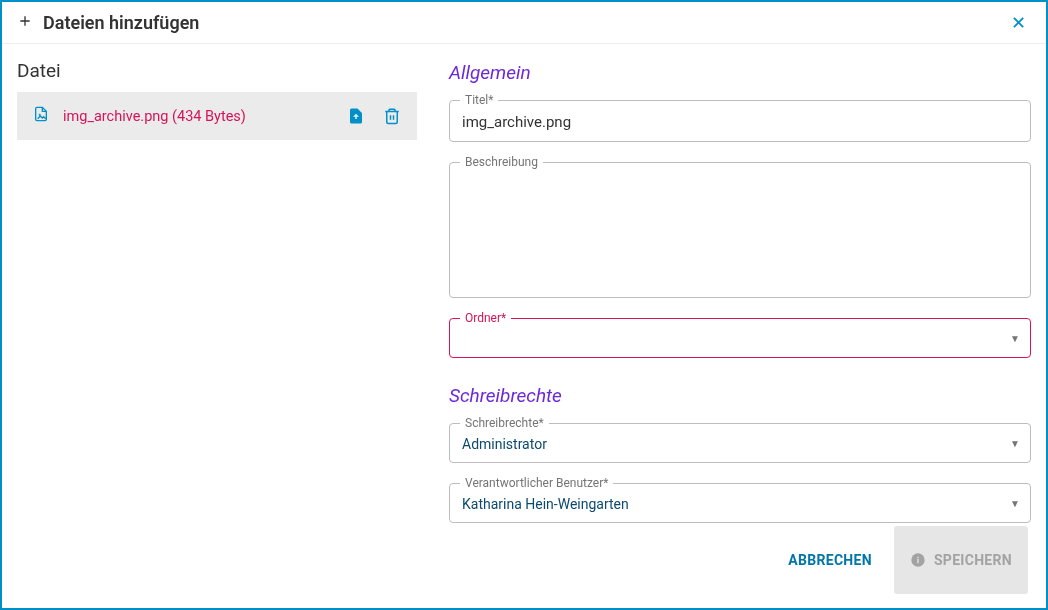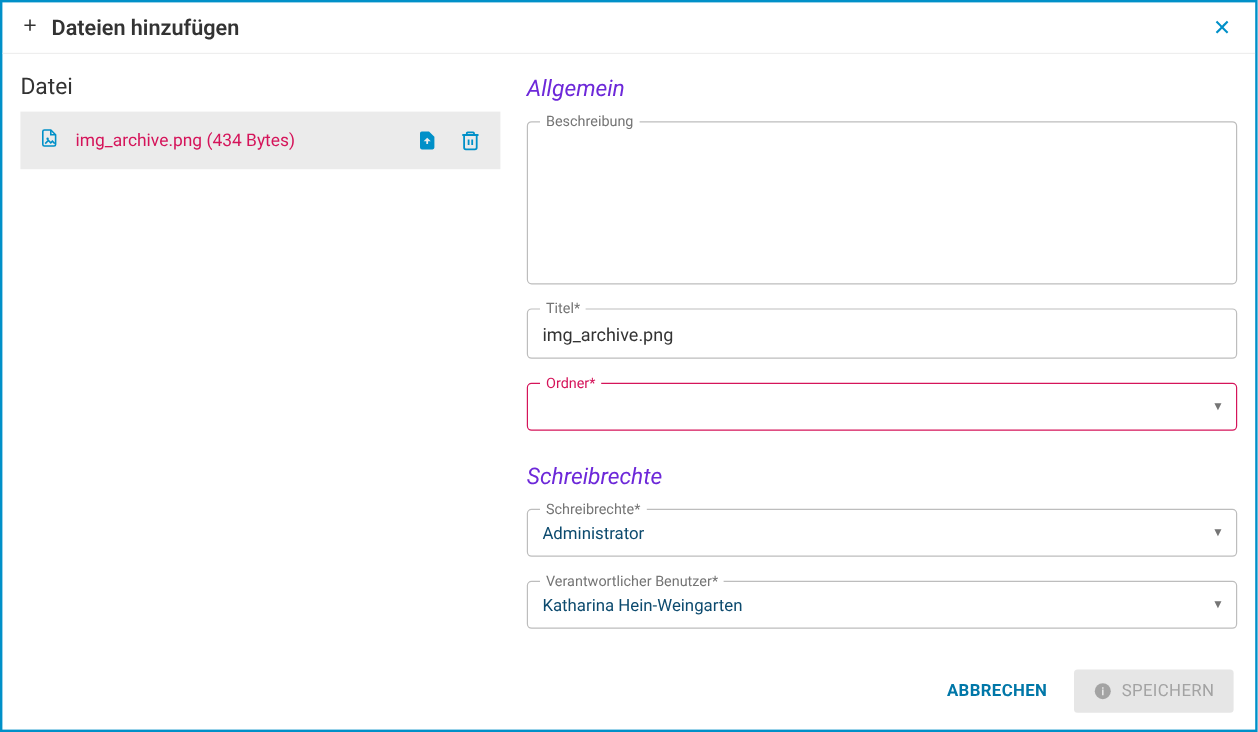--- a/index.html
+++ b/index.html
@@ -2,21 +2,21 @@
 <html><head>
   <meta charset="utf-8">
   <style>
     * { box-sizing: border-box; margin: 0; padding: 0; font-family: -apple-system, BlinkMacSystemFont, "Segoe UI", Roboto, Arial, sans-serif; }
     body { background: #fff; width: 1048px; height: 610px; border: 2px solid #0090c8; position: relative; }
     .header { padding: 10px 15px; display: flex; align-items: center; justify-content: space-between; border-bottom: 1px solid #eee; gap: 30px;}
     .header-left { display: flex; align-items: center; gap: 10px; }
     .header-title { font-size: 18px; font-weight: 600; color: #333; }
     .plus-icon svg { width: 16px; height: 16px; }
     .close-btn { color: #0090c8; font-size: 18px; cursor: pointer; padding: 0 5px; }
-    .content { display: flex; padding: 15px 15px 0 15px; gap: 22px; }
+    .content { display: flex; padding: 15px 15px 0 15px; gap: 32px; }
     .left-col { width: 400px; flex-shrink: 0; }
     .right-col { flex: 1; }
     .section-heading { font-size: 19px; font-weight: 400; color: #333; margin-bottom: 10px; }
     .file-row { background: #ebebeb; padding: 12px 16px; display: flex; align-items: center; gap: 14px; }
     .file-icon svg { width: 16px; height: 20px; color: #0090c8; }
     .file-name { color: #d5145a; font-size: 14.5px; flex: 1; }
     .file-action svg { width: 18px; height: 18px; color: #0090c8; cursor: pointer; }
     .file-action { display:flex; align-items:center; }
     .file-actions { display:flex; gap: 18px; }
     .dropzone { margin-top: 55px; border: 1.5px dashed #0090c8; height: 325px; display: flex; flex-direction: column; align-items: center; justify-content: center; gap: 8px; }
@@ -27,21 +27,21 @@
     .field-group.error { border-color: #d5145a; }
     .field-label { position: absolute; top: -8px; left: 10px; background: #fff; padding: 0 5px; font-size: 12px; color: #757575; }
     .field-label.error { color: #d5145a; }
     .field-input { width: 100%; border: none; outline: none; padding: 12px 12px 10px 12px; font-size: 15px; color: #333; background: transparent; border-radius:4px;}
     .field-textarea { width: 100%; border: none; outline: none; padding: 16px 12px 10px 12px; font-size: 15px; color: #333; background: transparent; resize: none; height: 130px; border-radius:4px; font-family:inherit;}
     .field-select { width: 100%; border: none; outline: none; padding: 12px 32px 10px 12px; font-size: 14px; color: #0c4a6e; background: transparent; appearance: none; border-radius:4px; cursor:pointer;}
     .select-wrap { position: relative; }
     .dropdown-caret { position: absolute; right: 10px; top: 50%; transform: translateY(-50%); pointer-events: none; color:#757575; font-size:10px;}
     .footer { position: absolute; bottom: 0; left: 16px; right: 0; display: flex; justify-content: flex-end; align-items: center; gap: 22px; padding: 14px 18px; }
     .btn-cancel { color: #0077a8; font-weight: 700; font-size: 14px; background: none; border: none; cursor: pointer; letter-spacing: 0.3px;}
-    .btn-save { background: #e6e6e6; color: #a3a3a3; border: none; padding: 10px 16px; font-size: 14px; font-weight: 400; border-radius: 3px; cursor: not-allowed; display:flex; align-items:center; gap:8px; letter-spacing:0.3px;}
+    .btn-save { background: #e6e6e6; color: #a3a3a3; border: none; padding: 26px 16px; font-size: 14px; font-weight: 700; border-radius: 3px; cursor: not-allowed; display:flex; align-items:center; gap:8px; letter-spacing:0.3px;}
     .btn-save svg { width: 16px; height: 16px; }
     .heading-sub { font-size: 19px; font-weight:400; color:#6d28d9; margin-bottom: 16px; margin-top: 2px; font-style: italic;}
   </style>
 </head>
 <body>
 
 <div class="header">
   <div class="header-left">
     <span class="plus-icon">
       <svg viewBox="0 0 24 24" fill="#333">
@@ -79,27 +79,27 @@
         </span>
       </div>
     </div>
 
   </div>
 
   <div class="right-col">
     <div class="heading-sub">Allgemein</div>
 
     <div class="field-group">
-      <span class="field-label">Beschreibung</span>
-      <textarea class="field-textarea" style=""></textarea>
+      <span class="field-label">Titel*</span>
+      <input class="field-input" type="text" value="img_archive.png" style="">
     </div>
 
     <div class="field-group">
-      <span class="field-label">Titel*</span>
-      <input class="field-input" type="text" value="img_archive.png" style="">
+      <span class="field-label">Beschreibung</span>
+      <textarea class="field-textarea" style=""></textarea>
     </div>
 
     <div class="field-group error select-wrap">
       <span class="field-label error">Ordner*</span>
       <select class="field-select"><option></option></select>
       <span class="dropdown-caret">▼</span>
     </div>
 
     <div class="heading-sub" style="margin-top:26px;">Schreibrechte</div>
 

